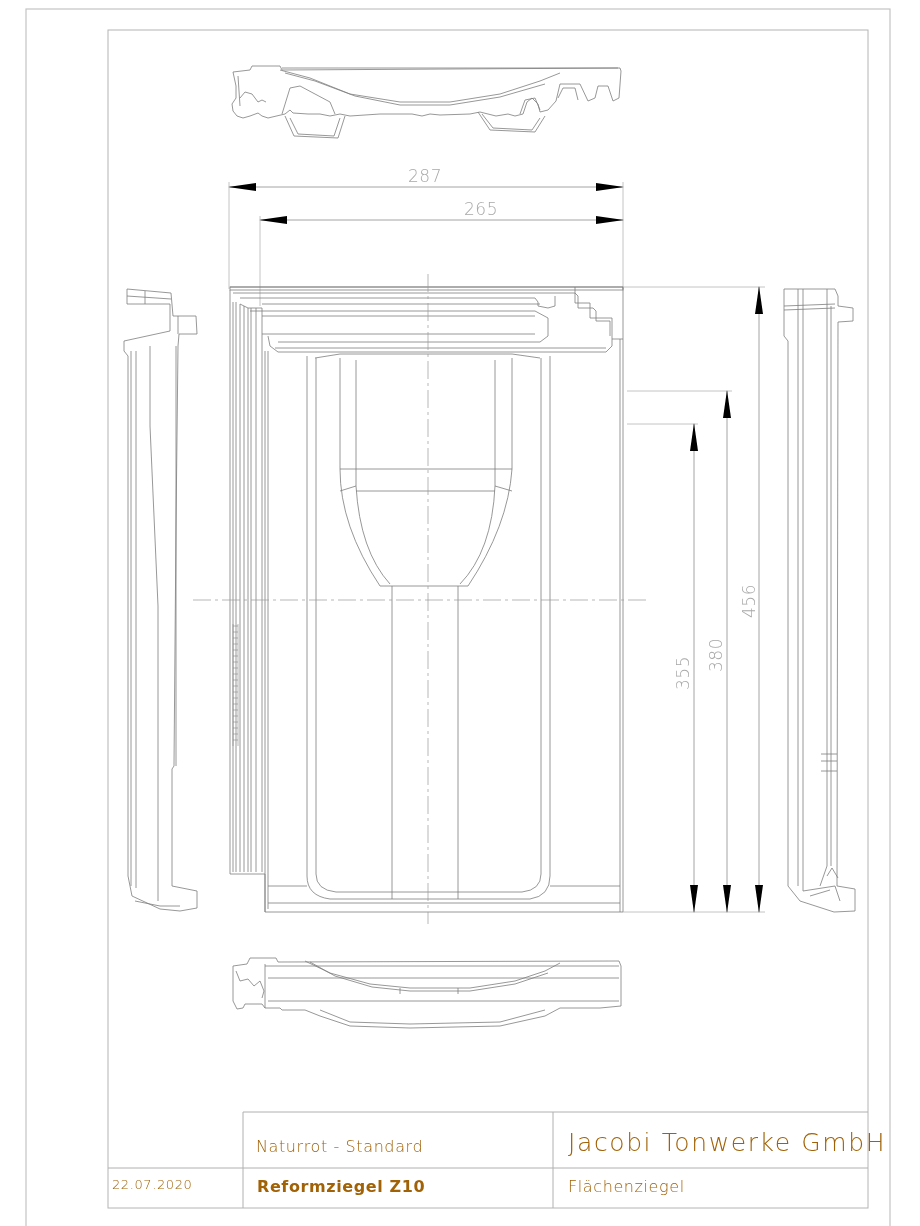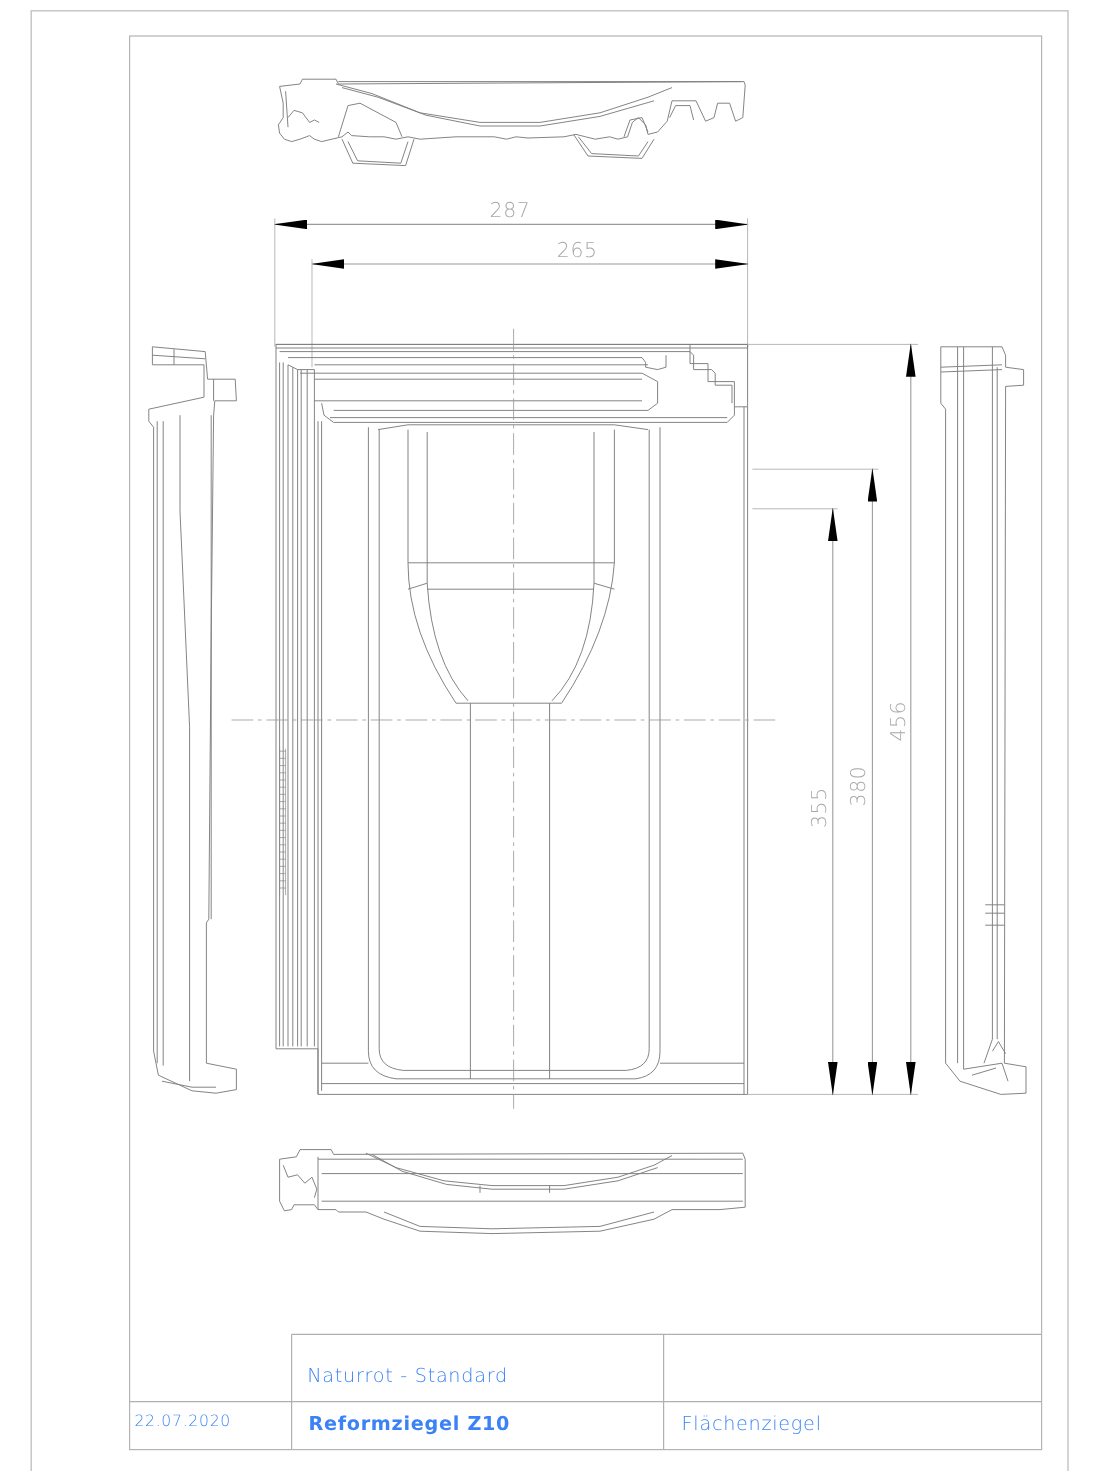--- a/index.html
+++ b/index.html
@@ -3,21 +3,21 @@
 <meta charset="utf-8">
 <style>
   html, body { margin: 0; padding: 0; background: #ffffff; }
   body { width: 920px; height: 1226px; position: relative; overflow: hidden;
          font-family: "DejaVu Sans", sans-serif; }
   .sheet { position: absolute; left: 0; top: 6px; width: 748px; height: 1226px; }
   svg { position: absolute; left: 0; top: 0; }
   .dimtext { position: absolute; color: #a8a8a8; font-family: "DejaVu Sans", sans-serif;
              font-weight: 200; font-size: 17px; letter-spacing: 0.5px; line-height: 1; }
   .vtext { transform-origin: left top; transform: rotate(-90deg); }
-  .tb-text { position: absolute; color: #3b82f6; font-family: "DejaVu Sans", sans-serif;
+  .tb-text { position: absolute; color: #a16207; font-family: "DejaVu Sans", sans-serif;
              font-weight: 200; line-height: 1; white-space: nowrap; letter-spacing: 0.6px; }
 </style>
 </head>
 <body>
 
 <div class="sheet">
 
 <svg width="920" height="1226" viewBox="0 0 920 1226">
   <defs>
     <marker id="arrowEnd" markerWidth="28" markerHeight="8" refX="27" refY="4" orient="auto" markerUnits="userSpaceOnUse">
@@ -183,17 +183,18 @@
   </g>
 </svg>
 
 <div class="dimtext" style="left:408px; top:162px;">287</div>
 <div class="dimtext" style="left:424px; top:195px;margin-left:40px;">265</div>
 <div class="dimtext vtext" style="left:741px; top:612px;">456</div>
 <div class="dimtext vtext" style="left:708px; top:666px;">380</div>
 <div class="dimtext vtext" style="left:675px; top:684px;">355</div>
 
 <div class="tb-text" style="left:256px; top:1133px; font-size:16px;">Naturrot - Standard</div>
+<div class="tb-text" style="left:568px; top:1124px; font-size:25px; letter-spacing:1.6px;">Jacobi Tonwerke GmbH</div>
 <div class="tb-text" style="left:112px; top:1172px; font-size:13px;">22.07.2020</div>
 <div class="tb-text" style="left:257px; top:1173px; font-size:16px;font-weight:bold;">Reformziegel Z10</div>
 <div class="tb-text" style="left:568px; top:1173px; font-size:16px;">Flächenziegel</div>
 
 </div>
 
 </body></html>

